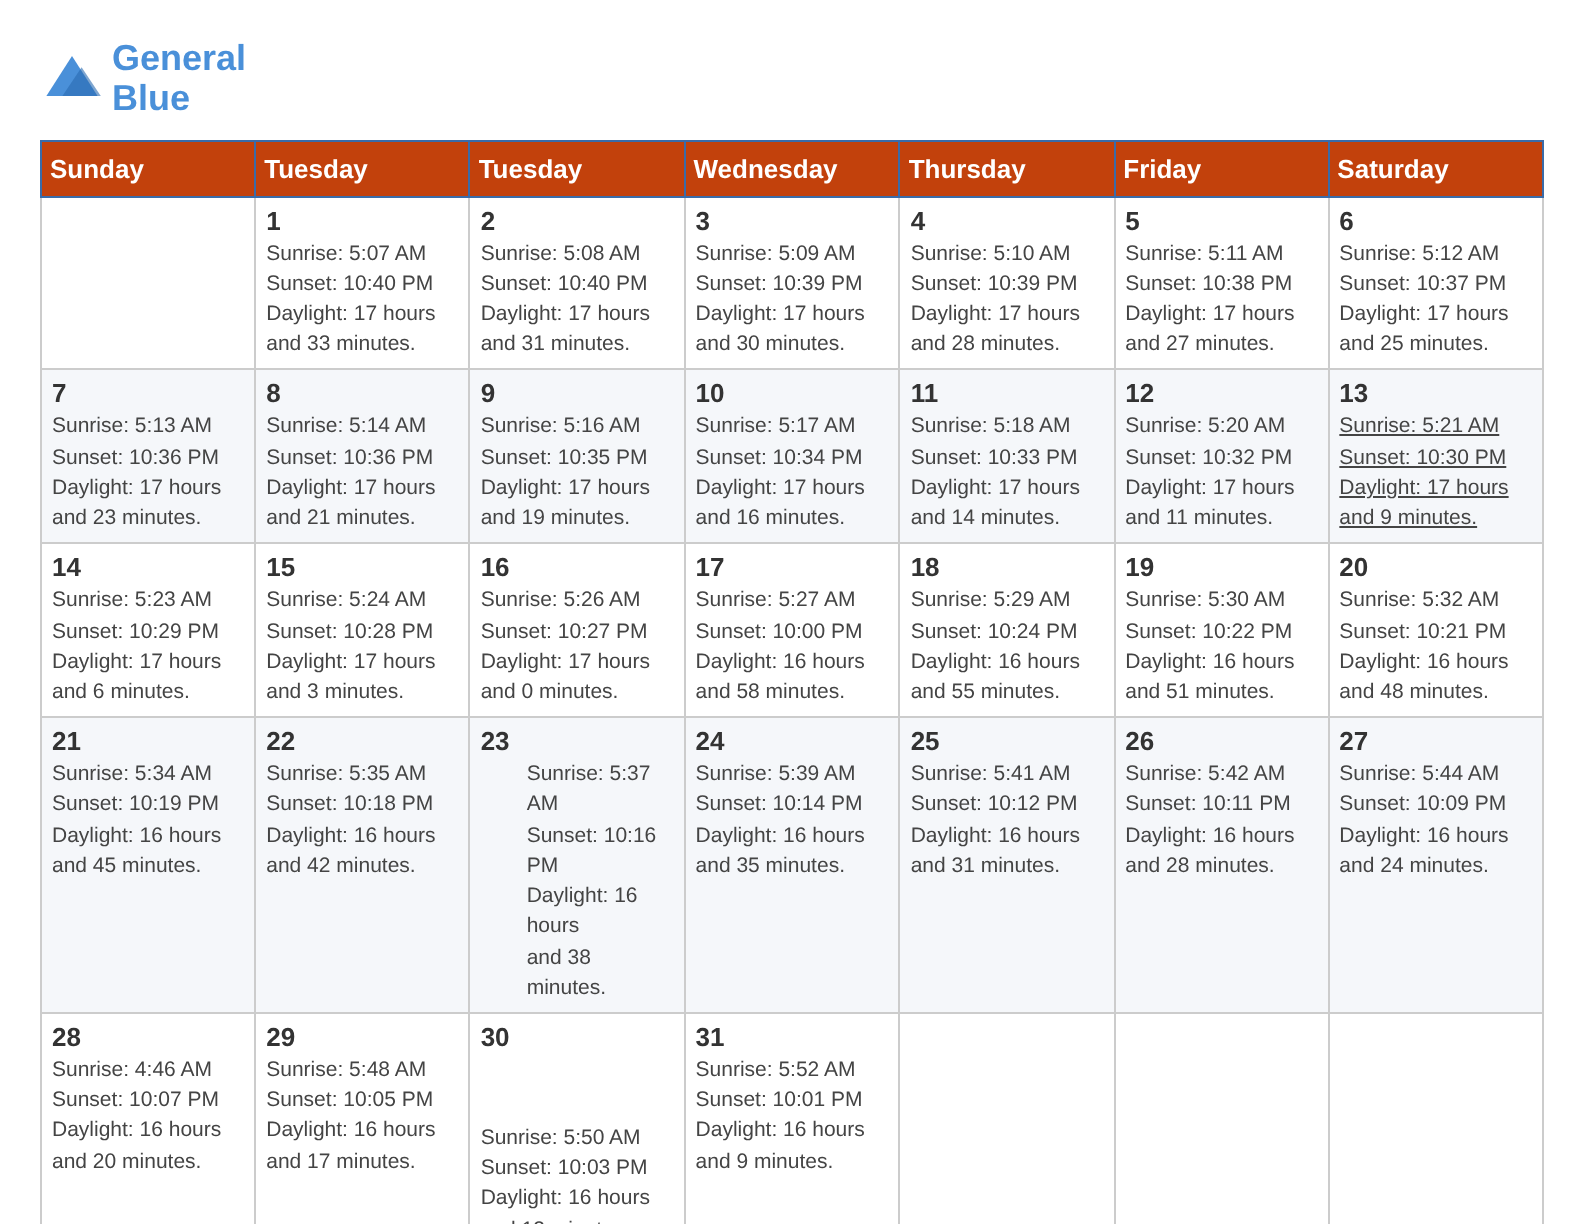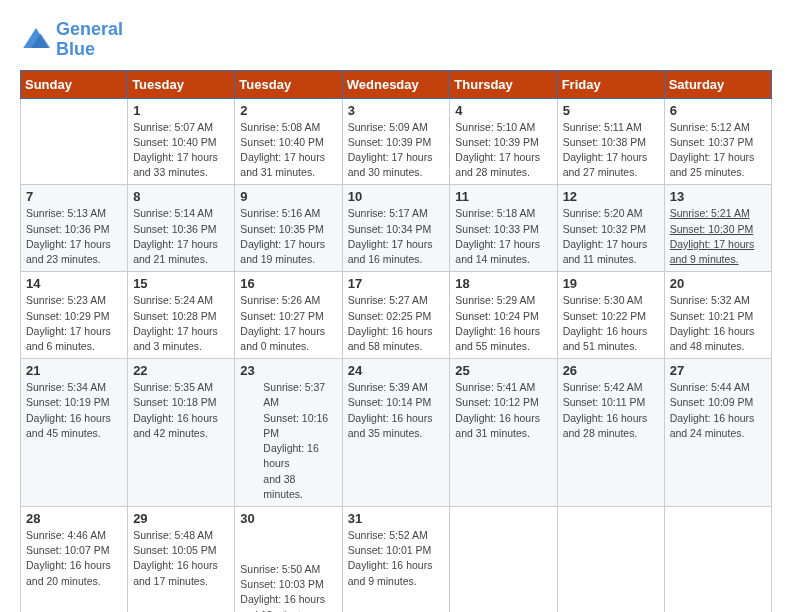--- a/index.html
+++ b/index.html
@@ -229,21 +229,21 @@
         <td>
           <div class="day-number">16</div>
           <div class="day-info" style="white-space: pre-line;">Sunrise: 5:26 AM
 Sunset: 10:27 PM
 Daylight: 17 hours
 and 0 minutes.</div>
         </td>
         <td>
           <div class="day-number">17</div>
           <div class="day-info" style="white-space: pre-line;">Sunrise: 5:27 AM
-Sunset: 02:25 PM
+Sunset: 10:00 PM
 Daylight: 16 hours
 and 58 minutes.</div>
         </td>
         <td>
           <div class="day-number">18</div>
           <div class="day-info" style="white-space: pre-line;">Sunrise: 5:29 AM
 Sunset: 10:24 PM
 Daylight: 16 hours
 and 55 minutes.</div>
         </td>

